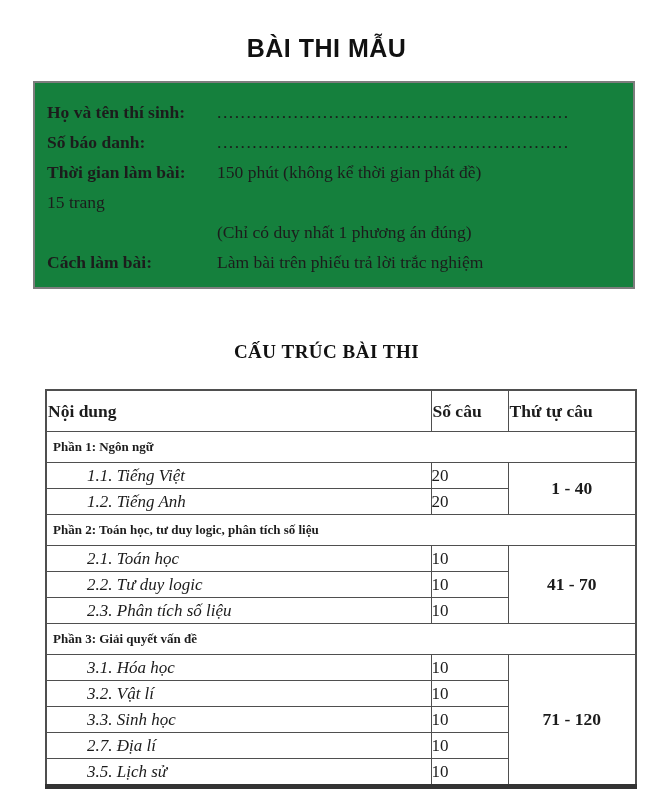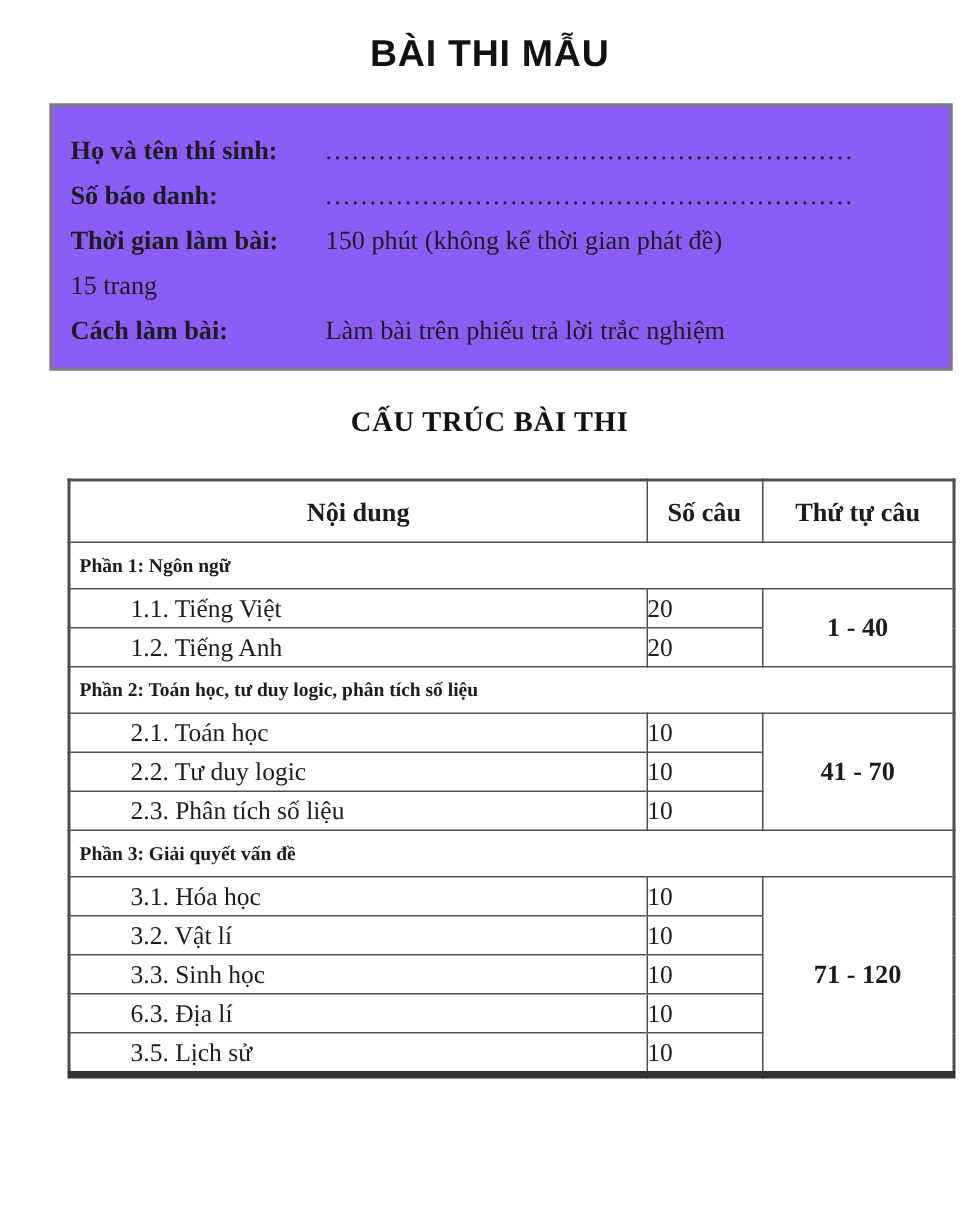--- a/index.html
+++ b/index.html
@@ -9,57 +9,57 @@
     width: 653px;
   }
   body {
     font-family: "Liberation Serif", serif;
     color: #1c1c1c;
     position: relative;
     height: 807px;
     overflow: hidden;
   }
   .page-title {
-    margin: 0;
+    margin: 12px;
     padding-top: 22px;
     text-align: center;
     font-family: "Liberation Sans", sans-serif;
     font-weight: bold;
     font-size: 25px;
     letter-spacing: 0.5px;
     color: #111;
   }
   .info-box {
     box-sizing: border-box;
     width: 602px;
     margin: 18px 0 0 33px;
     border: 2px solid #7d7d7d;
     padding: 14px 10px 10px 12px;
-    background: #8b5cf6;
+    background: #15803d;
   }
   .info-row {
     display: flex;
     line-height: 30px;
     font-size: 17.5px;
   }
   .info-label {
     flex: 0 0 170px;
     font-weight: bold;
     white-space: nowrap;
   }
   .info-value {
     flex: 1;
     white-space: nowrap;
   }
   .info-value.dots {
     letter-spacing: 1.5px;
     overflow: hidden;
   }
   .section-title {
-    margin: 24px 0 0 0;
+    margin: 52px 0 0 0;
     text-align: center;
     font-family: "Liberation Serif", serif;
     font-weight: bold;
     font-size: 19px;
     letter-spacing: 0.5px;
     color: #111;
   }
   table.structure {
     margin: 26px 0 0 45px;
     width: 590px;
@@ -73,38 +73,39 @@
   }
   table.structure th,
   table.structure td {
     border: 1px solid #4f4f4f;
     background: #fff;
   }
   table.structure th {
     height: 38px;
     font-weight: bold;
     font-size: 17.5px;
-    text-align: center;
+    text-align: left;
     vertical-align: middle;
   }
   tr.section-row td {
     height: 30px;
     font-weight: bold;
     font-size: 13px;
     text-align: left;
     padding: 0 0 0 6px;
     vertical-align: middle;
   }
   tr.sub-row td {
     height: 25px;
     line-height: 25px;
     padding: 0;
     vertical-align: middle;
   }
   td.subject-name {
+    font-style: italic;
     padding-left: 40px !important;
     text-align: left;
   }
   td.question-count {
     text-align: left;
   }
   td.question-range {
     text-align: center;
     font-weight: bold;
     font-size: 17.5px;
@@ -132,20 +133,24 @@
         <span class="info-value dots">............................................................</span>
       </div>
       <div class="info-row">
         <span class="info-label">Thời gian làm bài:</span>
         <span class="info-value">150 phút (không kể thời gian phát đề)</span>
       </div>
       <div class="info-row">
         <span class="info-value">15 trang</span>
       </div>
       <div class="info-row">
+      </div>
+      <div class="info-row">
+        <span class="info-label"></span>
+        <span class="info-value">(Chỉ có duy nhất 1 phương án đúng)</span>
       </div>
       <div class="info-row">
         <span class="info-label">Cách làm bài:</span>
         <span class="info-value">Làm bài trên phiếu trả lời trắc nghiệm</span>
       </div>
     </div>
 </div>
 
 <h2 class="section-title">CẤU TRÚC BÀI THI</h2>
 
@@ -201,21 +206,21 @@
       </tr>
       <tr class="sub-row dotted">
         <td class="subject-name">3.2. Vật lí</td>
         <td class="question-count">10</td>
       </tr>
       <tr class="sub-row dotted">
         <td class="subject-name">3.3. Sinh học</td>
         <td class="question-count">10</td>
       </tr>
       <tr class="sub-row dotted">
-        <td class="subject-name">6.3. Địa lí</td>
+        <td class="subject-name">2.7. Địa lí</td>
         <td class="question-count">10</td>
       </tr>
       <tr class="sub-row">
         <td class="subject-name">3.5. Lịch sử</td>
         <td class="question-count">10</td>
       </tr>
     </tbody>
 </table>
 
 </body></html>

